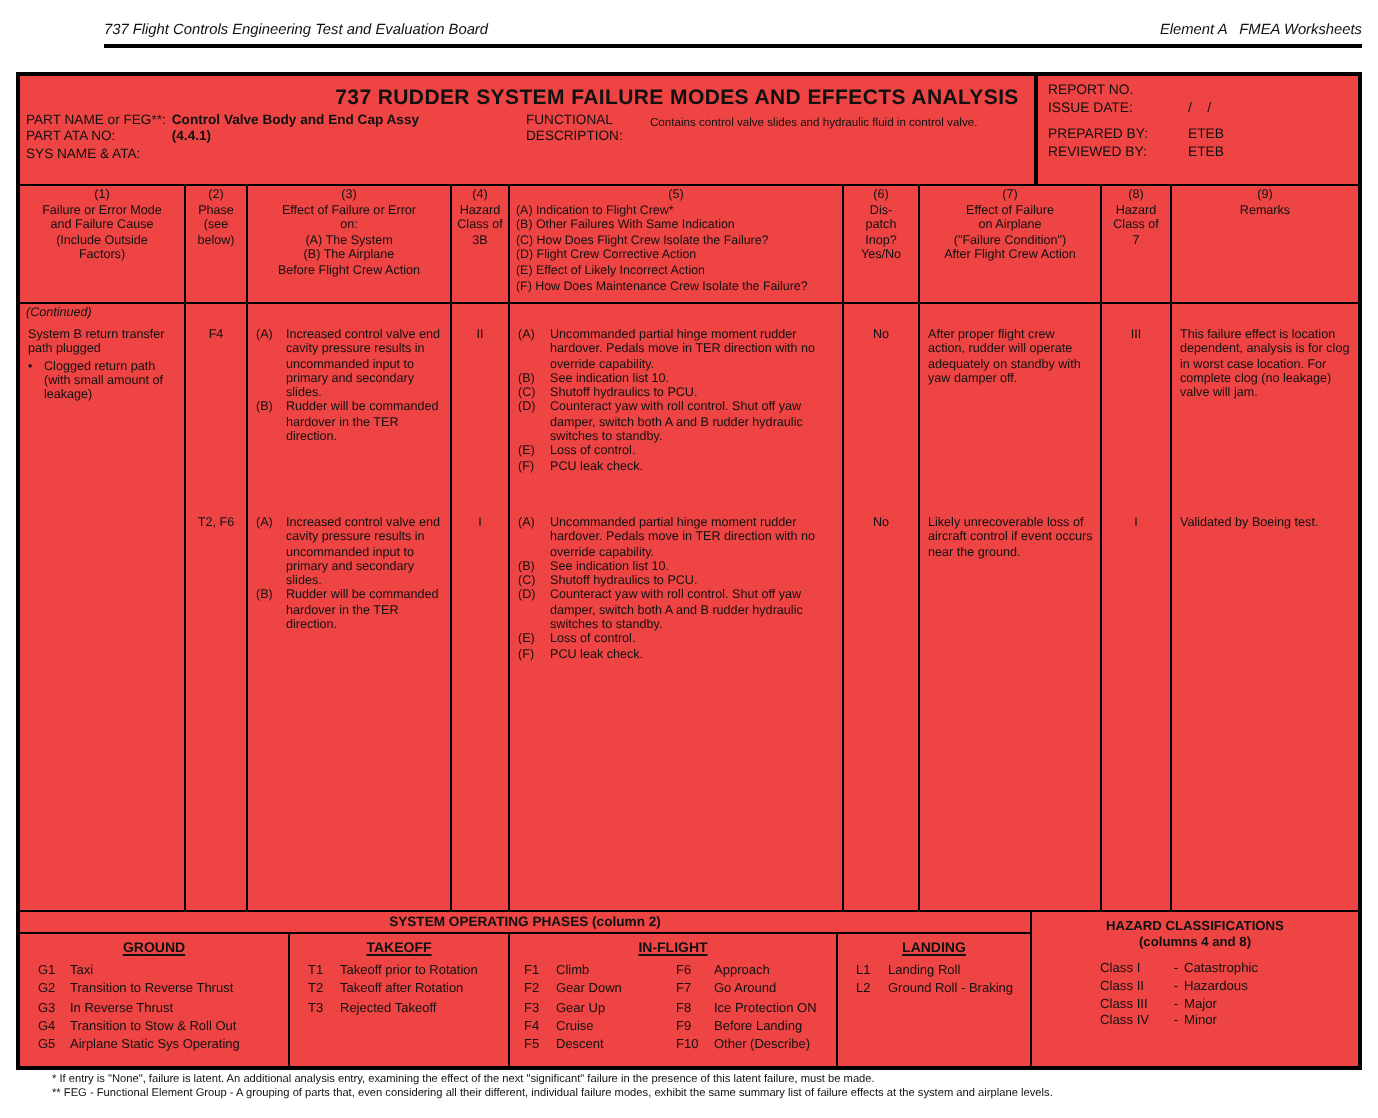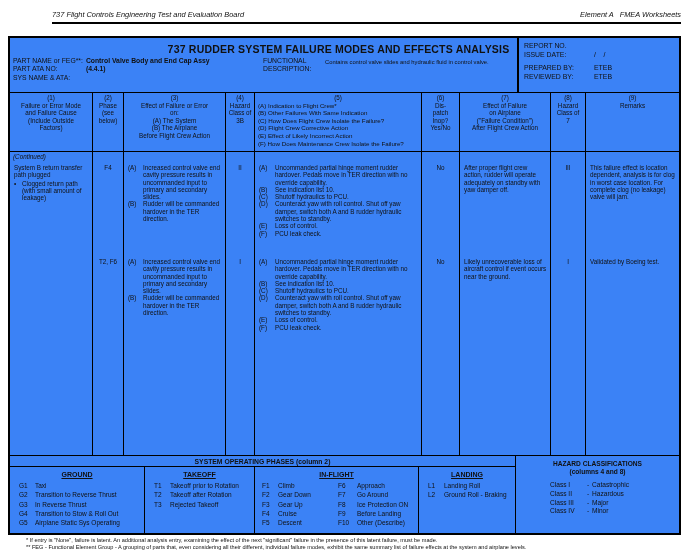--- a/index.html
+++ b/index.html
@@ -15,21 +15,21 @@
   .tophdr {
     position:absolute; top:8px; left:8px; right:8px; height:16px;
     display:flex; justify-content:space-between; align-items:flex-end;
     font-size:7.4px; font-style:italic; font-weight:400;
     border-bottom:2px solid #000; padding-bottom:3px;margin-left:44px;
   }
 
   
   .wtable {
     position:absolute; top:36px; left:8px; width:673px;
-    border:2px solid #000; background:#3b82f6;
+    border:2px solid #000; background:#ef4444;
   }
 
   
   .titleblock { display:flex; height:55px; border-bottom:1px solid #000; }
   .tb-left { flex:1; position:relative; }
   .doc-title { margin:5px 0 2px 150px; text-align:center; font-size:10.5px; font-weight:bold; letter-spacing:.2px; }
   .part-grid { display:flex; padding-left:3px; font-size:6.8px; line-height:8.4px; }
   .plabel { display:inline-block; min-width:71px; }
   .pvalue { font-weight:bold; }
   .func-block { width:56px; font-size:6.8px; line-height:8.4px; margin-left:4px; flex:none; }

